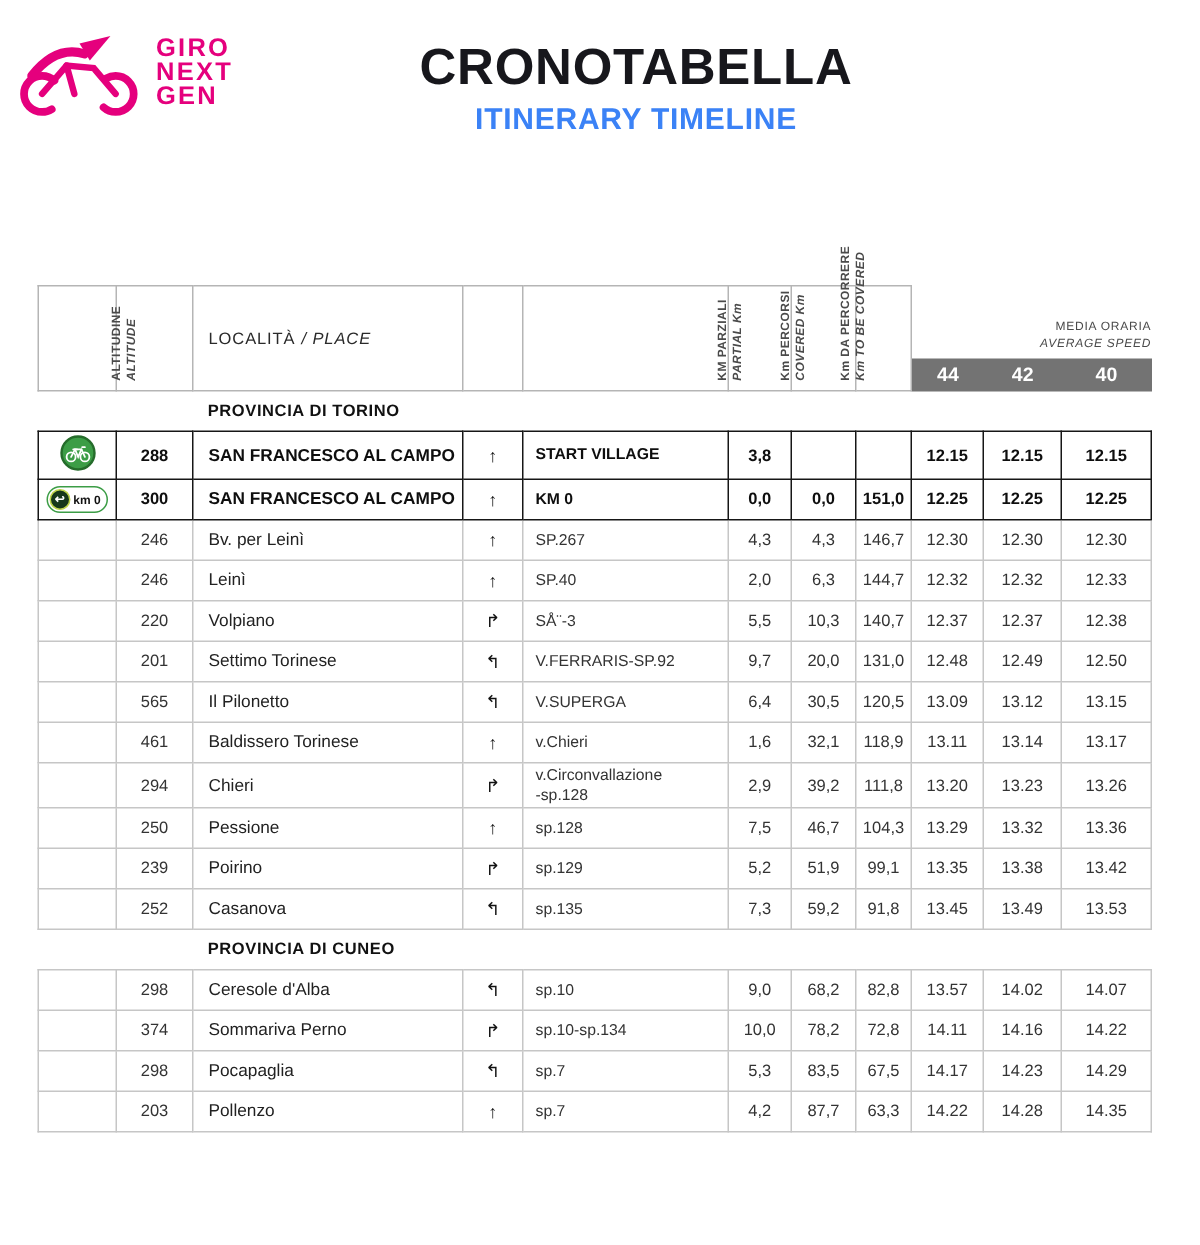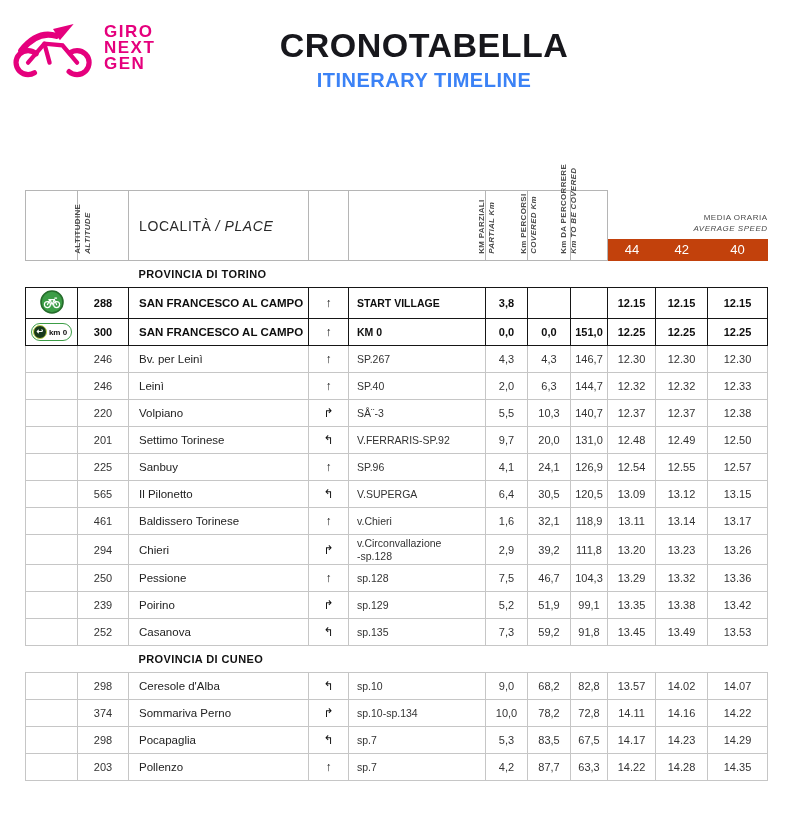--- a/index.html
+++ b/index.html
@@ -22,28 +22,28 @@
   thead th { border:1px solid #b5b5b5; position:relative; font-weight:400; height:70px; padding:0; overflow:visible; }
   thead th.no-border { border:none; vertical-align:bottom; }
   .vlabel {
     position:absolute; bottom:6px; left:calc(50% - 9px);
     transform:rotate(-90deg); transform-origin:0 100%;
     white-space:nowrap; font-size:8px; line-height:1.3;
     text-align:left; color:#4a4a4a; letter-spacing:0.3px; font-weight:600;
   }
   .vlabel .l1 { display:block; }
   .vlabel .l2 { display:block; font-style:italic; }
-  .place-head { text-align:center; padding-left:10px; font-size:14px; letter-spacing:0.6px; color:#2a2a2a;
+  .place-head { text-align:center; padding-left:10px; font-size:11px; letter-spacing:0.6px; color:#2a2a2a;
                 display:flex; align-items:center; height:100%; }
   .place-head .en { font-style:italic; margin-left:4px; }
   .speeds-wrap { display:flex; flex-direction:column; justify-content:flex-end; height:70px; }
   .avg-label { text-align:right; font-size:8px; color:#4a4a4a; letter-spacing:0.5px; margin-bottom:4px; line-height:1.35; }
   .avg-en { font-style:italic; }
   .speed-bar { display:flex; height:22px; }
-  .speed-seg { background:#c2410c; color:#fff; font-weight:400; font-size:13px;
+  .speed-seg { background:#737373; color:#fff; font-weight:700; font-size:13px;
                display:flex; align-items:center; justify-content:center; }
   .seg44 { width:48px; } .seg42 { width:52px; } .seg40 { width:60px; }
 
   td { border:1px solid #c6c6c6; font-size:11px; color:#333; text-align:center;
        padding:2px 3px; height:27px; }
   .col-place { text-align:left; padding-left:10px; font-size:11.5px; color:#222; }
   .col-road  { text-align:left; padding-left:8px; font-size:10.5px; white-space:pre-line; line-height:1.2; }
   .col-dir   { font-size:12px; padding:0; color:#111; }
   tr.bold-row td { border:1.5px solid #161616; font-weight:700; color:#0e0e0e; }
   tr.section-row td { border:none; font-weight:700; font-size:11px; text-align:left;
@@ -247,33 +247,20 @@
         <td class="col-road">V.FERRARIS-SP.92</td>
         <td class="col-num">9,7</td>
         <td class="col-num">20,0</td>
         <td class="col-num">131,0</td>
         <td class="col-time">12.48</td>
         <td class="col-time">12.49</td>
         <td class="col-time">12.50</td>
       </tr>
       <tr>
         <td class="col-icon"></td>
-        <td class="col-alt">225</td>
-        <td class="col-place">Sanbuy</td>
-        <td class="col-dir">↑</td>
-        <td class="col-road">SP.96</td>
-        <td class="col-num">4,1</td>
-        <td class="col-num">24,1</td>
-        <td class="col-num">126,9</td>
-        <td class="col-time">12.54</td>
-        <td class="col-time">12.55</td>
-        <td class="col-time">12.57</td>
-      </tr>
-      <tr>
-        <td class="col-icon"></td>
         <td class="col-alt">565</td>
         <td class="col-place">Il Pilonetto</td>
         <td class="col-dir">↰</td>
         <td class="col-road">V.SUPERGA</td>
         <td class="col-num">6,4</td>
         <td class="col-num">30,5</td>
         <td class="col-num">120,5</td>
         <td class="col-time">13.09</td>
         <td class="col-time">13.12</td>
         <td class="col-time">13.15</td>

